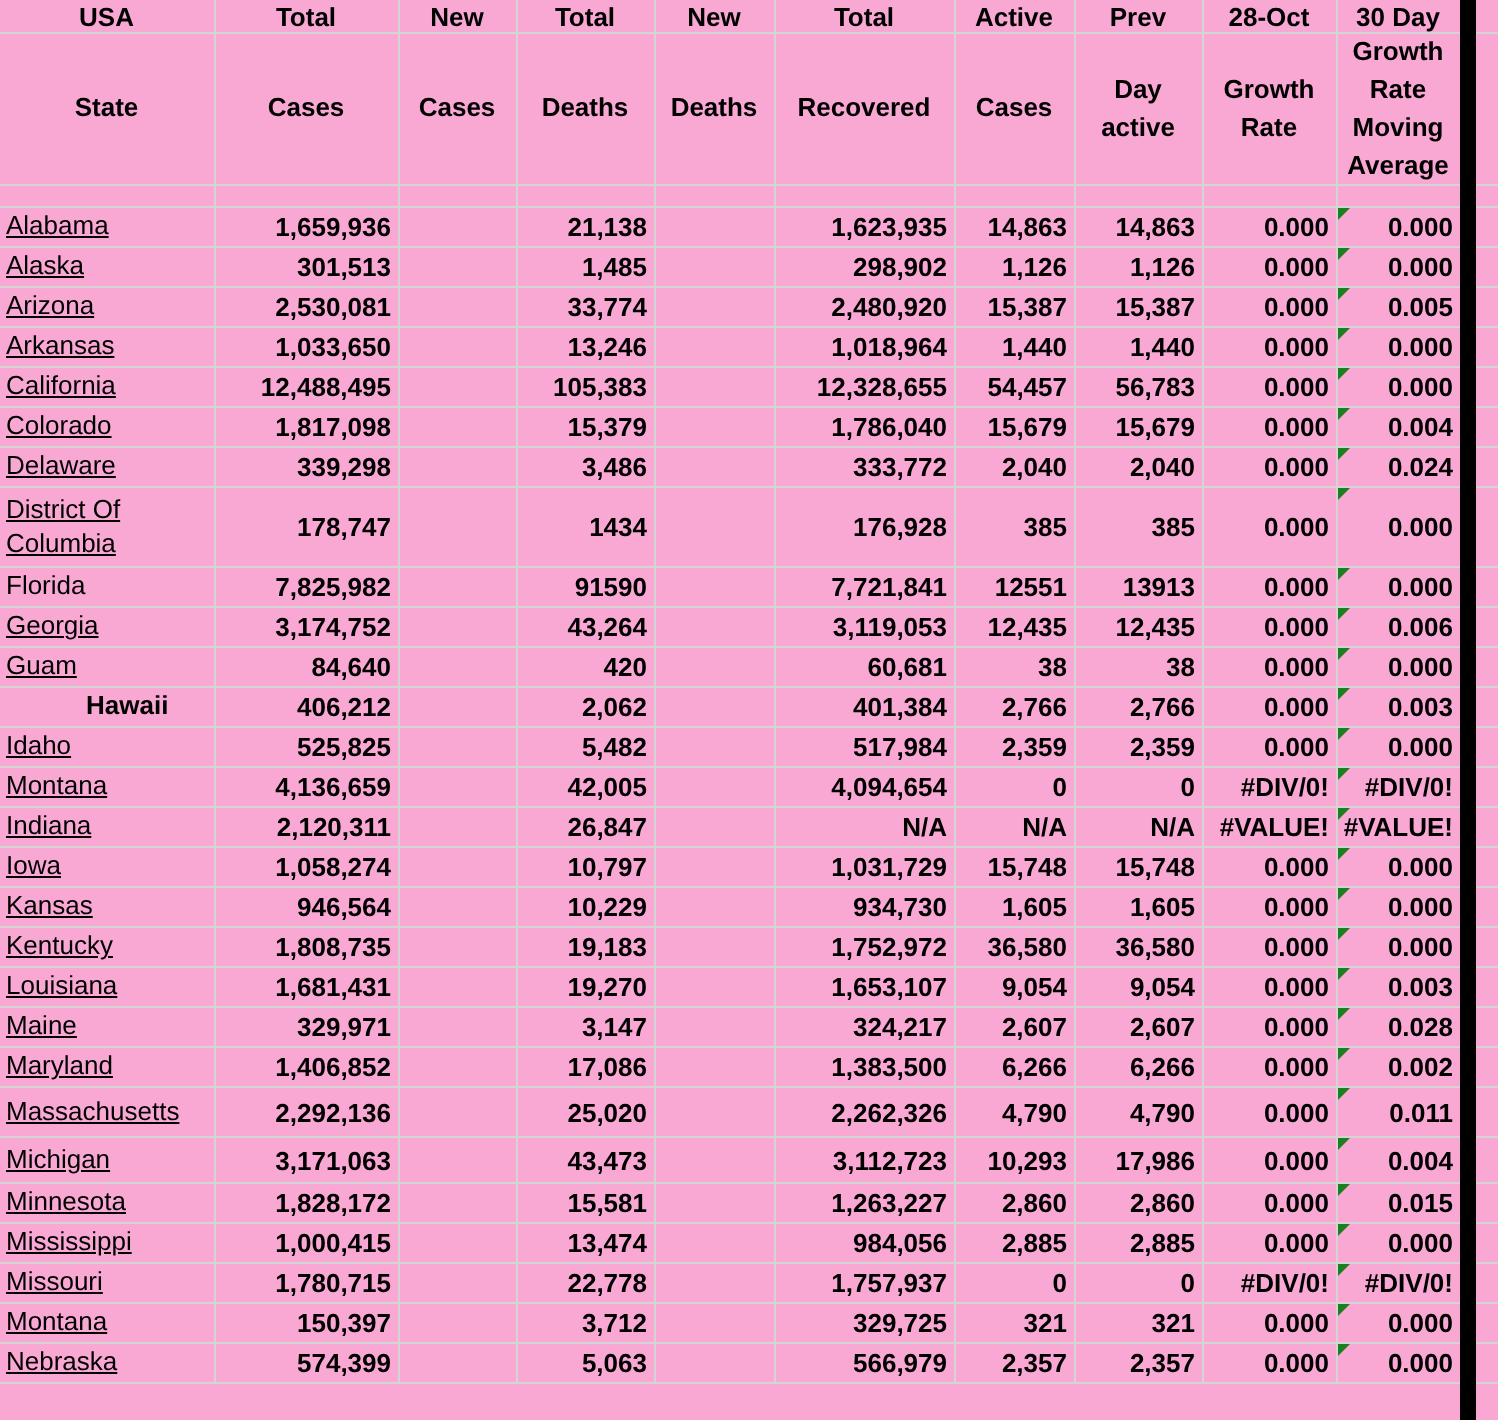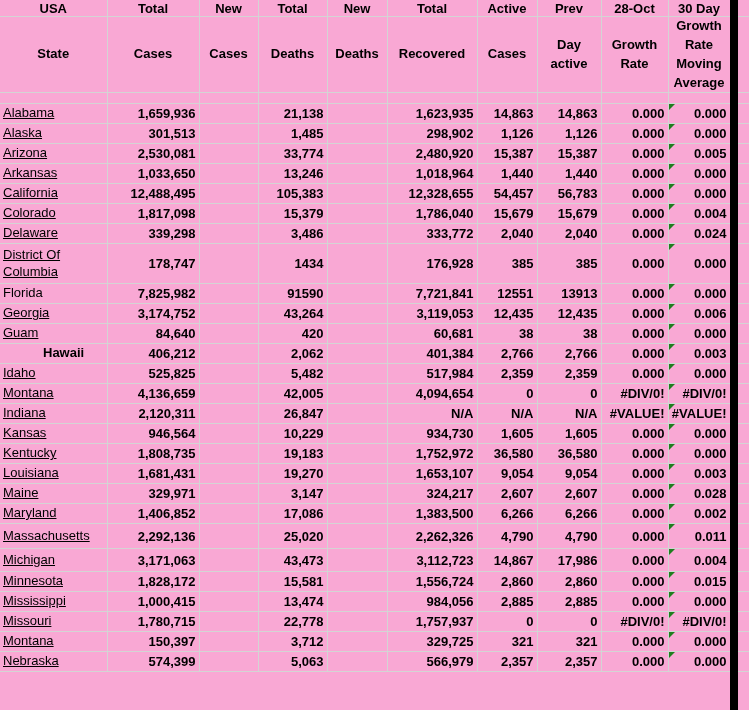--- a/index.html
+++ b/index.html
@@ -271,20 +271,33 @@
     <td class="num">26,847</td>
     <td class="num"></td>
     <td class="num rec">N/A</td>
     <td class="num">N/A</td>
     <td class="num">N/A</td>
     <td class="num">#VALUE!</td>
     <td class="num ma"><span class="tri"></span><span class="maval">#VALUE!</span></td>
     <td class="trail"></td>
   </tr>
         <tr style="height: 20px;">
+    <td class="state"><a>Iowa</a></td>
+    <td class="num">1,058,274</td>
+    <td class="num"></td>
+    <td class="num">10,797</td>
+    <td class="num"></td>
+    <td class="num rec italic">1,031,729</td>
+    <td class="num">15,748</td>
+    <td class="num">15,748</td>
+    <td class="num">0.000</td>
+    <td class="num ma"><span class="tri"></span><span class="maval">0.000</span></td>
+    <td class="trail"></td>
+  </tr>
+        <tr style="height: 20px;">
     <td class="state"><a>Kansas</a></td>
     <td class="num">946,564</td>
     <td class="num"></td>
     <td class="num">10,229</td>
     <td class="num"></td>
     <td class="num rec italic">934,730</td>
     <td class="num">1,605</td>
     <td class="num">1,605</td>
     <td class="num">0.000</td>
     <td class="num ma"><span class="tri"></span><span class="maval">0.000</span></td>
@@ -355,33 +368,33 @@
     <td class="num ma"><span class="tri"></span><span class="maval">0.011</span></td>
     <td class="trail"></td>
   </tr>
         <tr style="height: 23px;">
     <td class="state"><a>Michigan</a></td>
     <td class="num">3,171,063</td>
     <td class="num"></td>
     <td class="num">43,473</td>
     <td class="num"></td>
     <td class="num rec italic">3,112,723</td>
-    <td class="num">14,867</td>
+    <td class="num">10,293</td>
     <td class="num">17,986</td>
     <td class="num">0.000</td>
     <td class="num ma"><span class="tri"></span><span class="maval">0.004</span></td>
     <td class="trail"></td>
   </tr>
         <tr style="height: 20px;">
     <td class="state"><a>Minnesota</a></td>
     <td class="num">1,828,172</td>
     <td class="num"></td>
     <td class="num">15,581</td>
     <td class="num"></td>
-    <td class="num rec italic">1,556,724</td>
+    <td class="num rec italic">1,263,227</td>
     <td class="num">2,860</td>
     <td class="num">2,860</td>
     <td class="num">0.000</td>
     <td class="num ma"><span class="tri"></span><span class="maval">0.015</span></td>
     <td class="trail"></td>
   </tr>
         <tr style="height: 20px;">
     <td class="state"><a>Mississippi</a></td>
     <td class="num">1,000,415</td>
     <td class="num"></td>

